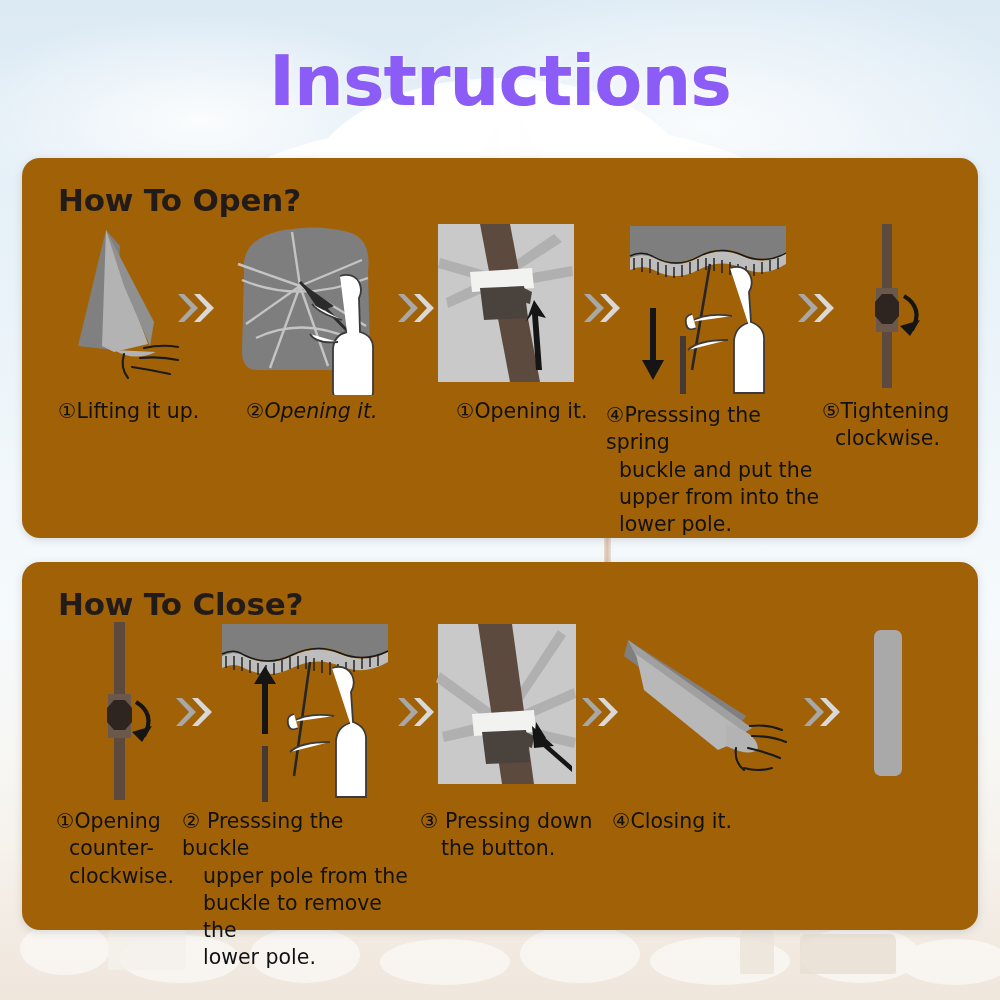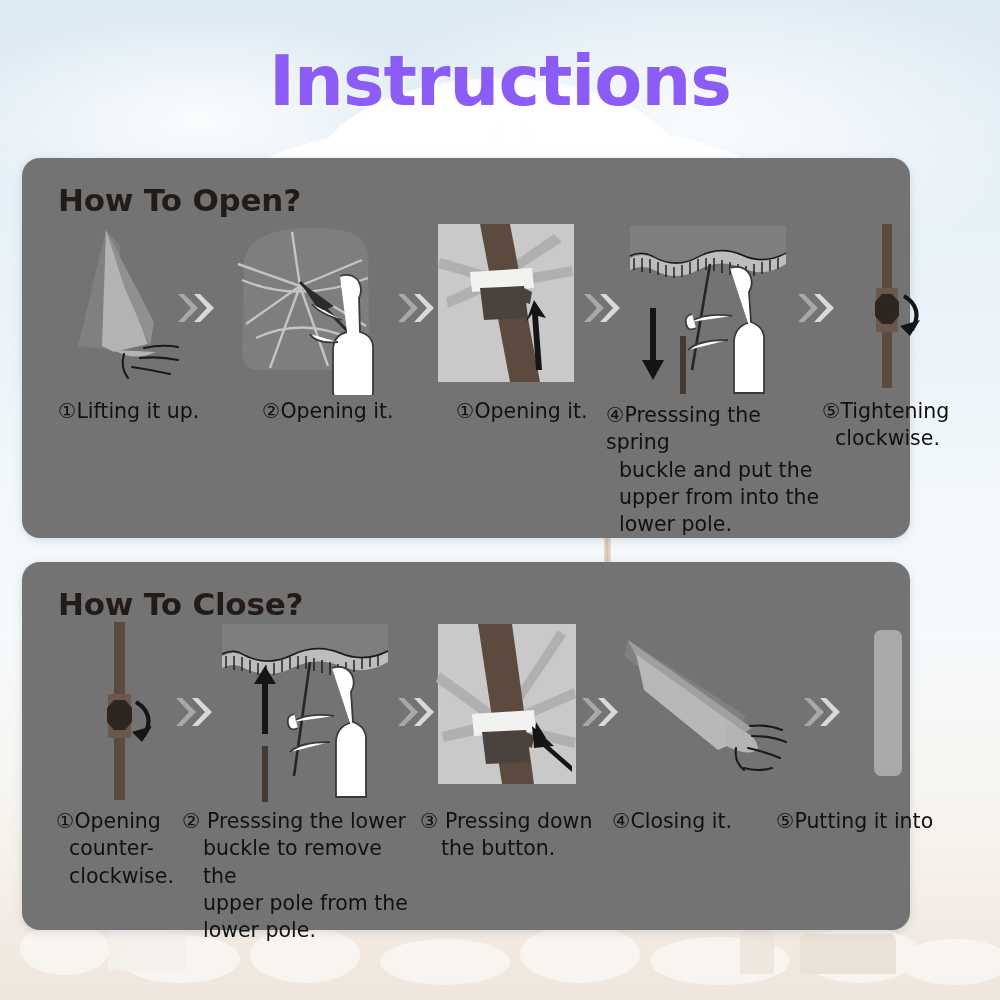--- a/index.html
+++ b/index.html
@@ -60,21 +60,21 @@
     position:absolute;left:0;top:46px;width:1000px;text-align:center;
     font-family:"DejaVu Sans","Liberation Sans",sans-serif;
     font-size:70px;font-weight:bold;letter-spacing:-1px;
     color:#8b5cf6;
     text-shadow:2px 2px 2px rgba(255,255,255,.55);
     line-height:1;
   }
 
   
   .card{
-    position:absolute;left:22px;width:888px;background:#737373;
+    position:absolute;left:22px;width:956px;background:#a16207;
     border-radius:18px;box-shadow:0 2px 9px rgba(90,110,125,.22);
   }
   #card-open{top:158px;height:380px;}
   #card-close{top:562px;height:368px;}
   .card-title{
     position:absolute;left:36px;top:24px;
     font-size:31px;font-weight:bold;color:#231b17;letter-spacing:-.2px;
   }
 
   
@@ -256,21 +256,21 @@
           <rect x="34" y="68" width="22" height="44" fill="#6b584c"></rect>
           <polygon points="33,82 40,74 50,74 57,82 57,96 50,104 40,104 33,96" fill="#2e2520"></polygon>
           <path d="M62,76 q20,12 8,34" stroke="#151515" stroke-width="4" fill="none"></path>
           <polygon points="78,100 58,106 68,116" fill="#151515"></polygon>
         </svg>
       </div>
     </div>
 
     <div class="caps">
       <div class="cap" style="left:36px;top:0;width:190px;">①Lifting it up.</div>
-      <div class="cap" style="left:240px;top:0;width:190px;">②Opening it.</div>
+      <div class="cap" style="left:224px;top:0;width:190px;font-style:italic;">②Opening it.</div>
       <div class="cap" style="left:434px;top:0;width:160px;">①Opening it.</div>
       <div class="cap" style="left:584px;top:4px;width:214px;">
         <div>④Presssing the spring</div>
         <div style="padding-left:13px;">buckle and put the</div>
         <div style="padding-left:13px;">upper from into the</div>
         <div style="padding-left:13px;">lower pole.</div>
       </div>
       <div class="cap" style="left:800px;top:0;width:160px;">
         <div>⑤Tightening</div>
         <div style="padding-left:13px;">clockwise.</div>
@@ -392,29 +392,28 @@
       </div>
     </div>
 
     <div class="caps" style="top:246px;">
       <div class="cap" style="left:34px;top:0;width:160px;">
         <div>①Opening</div>
         <div style="padding-left:13px;">counter-</div>
         <div style="padding-left:13px;">clockwise.</div>
       </div>
       <div class="cap" style="left:160px;top:0;width:230px;">
-        <div>② Presssing the lower</div>
+        <div>② Presssing the buckle</div>
+        <div style="padding-left:21px;">upper pole from the</div>
         <div style="padding-left:21px;">buckle to remove the</div>
-        <div style="padding-left:21px;">upper pole from the</div>
         <div style="padding-left:21px;">lower pole.</div>
       </div>
       <div class="cap" style="left:398px;top:0;width:180px;">
         <div>③ Pressing down</div>
         <div style="padding-left:21px;">the button.</div>
       </div>
       <div class="cap" style="left:590px;top:0;width:160px;">④Closing it.</div>
       <div class="cap" style="left:754px;top:0;width:180px;">
-        <div>⑤Putting it into</div>
       </div>
     </div>
   </div>
 
 </div>
 
 </body></html>

